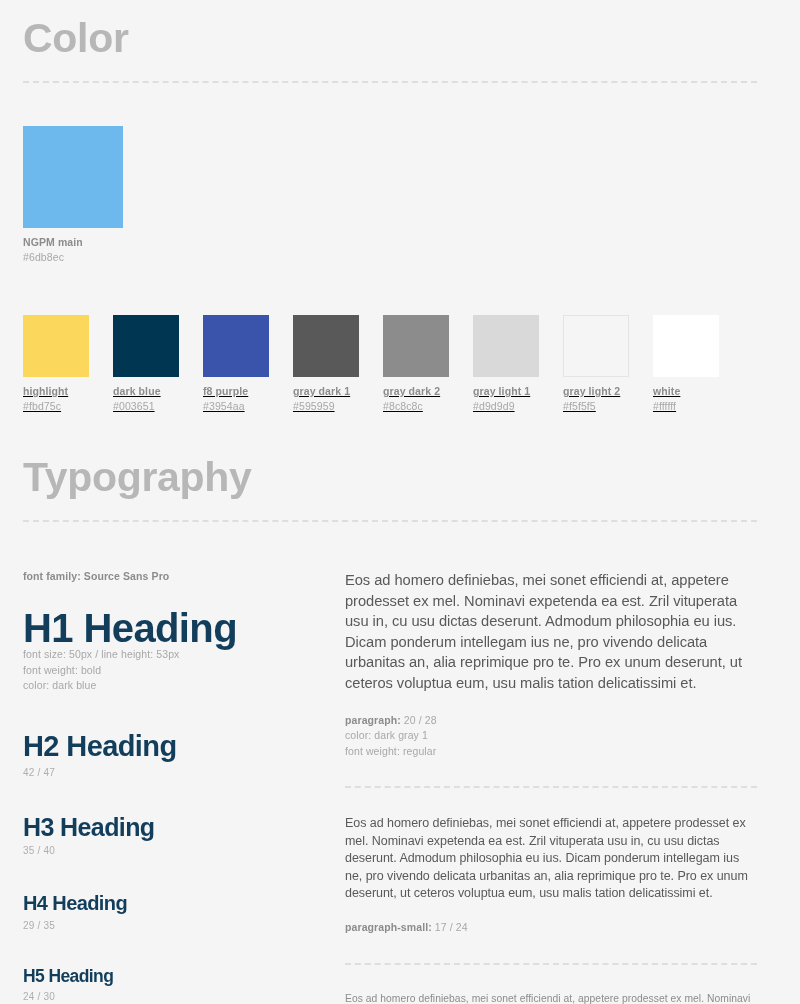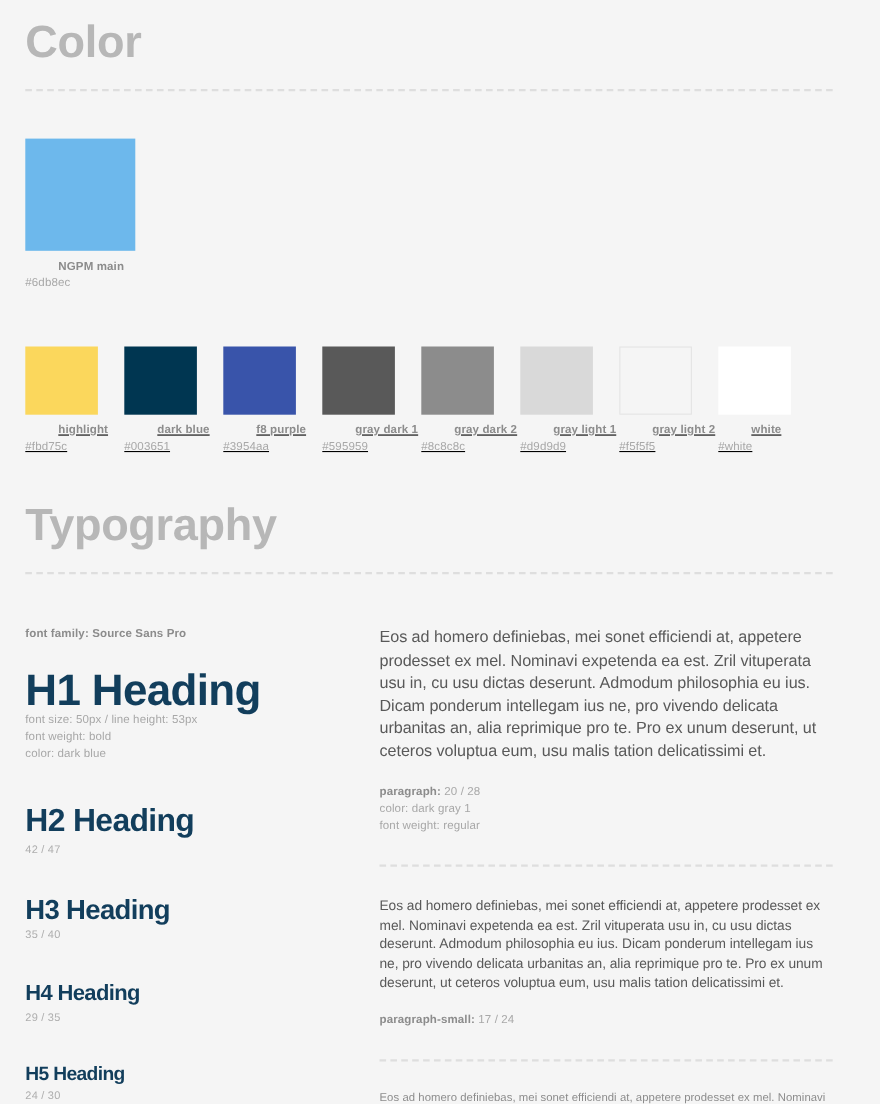--- a/index.html
+++ b/index.html
@@ -45,21 +45,20 @@
     width: 100px;
     height: 102px;
     background: #6db8ec;
   }
   .swatch-name {
     font-size: 10.5px;
     font-weight: bold;
     color: #8c8c8c;
     margin-top: 8px;
     letter-spacing: 0.1px;
-    margin-left: 30px;
   }
   .swatch-hex {
     font-size: 10.5px;
     font-weight: normal;
     color: #a8a8a8;
     margin-top: 3px;
     letter-spacing: 0.1px;
   }
 
   .swatch-row {
@@ -187,21 +186,21 @@
           <div class="swatch-hex">#d9d9d9</div>
         </div>
         <div class="swatch-cell">
           <div class="swatch-box" style="background: rgb(245, 245, 245); border: 1px solid rgb(228, 228, 228);"></div>
           <div class="swatch-name">gray light 2</div>
           <div class="swatch-hex">#f5f5f5</div>
         </div>
         <div class="swatch-cell">
           <div class="swatch-box" style="background: rgb(255, 255, 255);"></div>
           <div class="swatch-name">white</div>
-          <div class="swatch-hex">#white</div>
+          <div class="swatch-hex">#ffffff</div>
         </div>
       </div>
   </div>
 
   <div class="typo-section">
 
     <h1 class="section-title" id="typography-title">Typography</h1>
 
     <hr class="divider" id="typography-divider">
 

